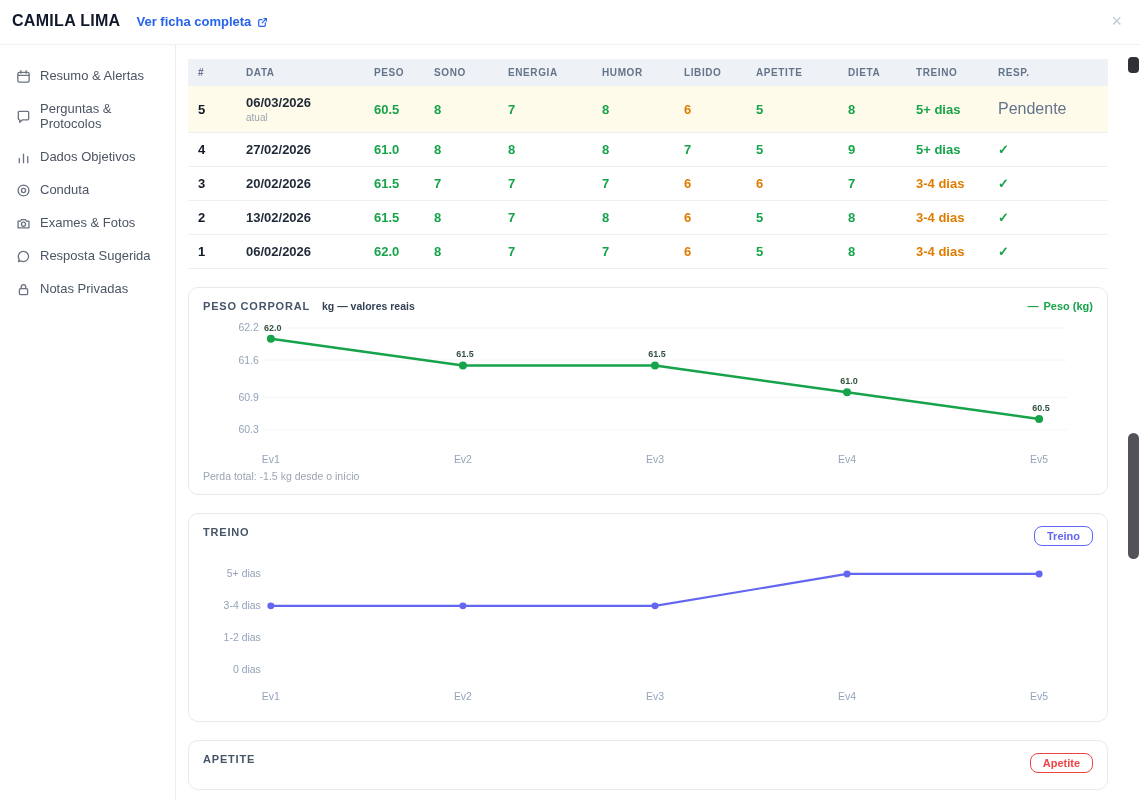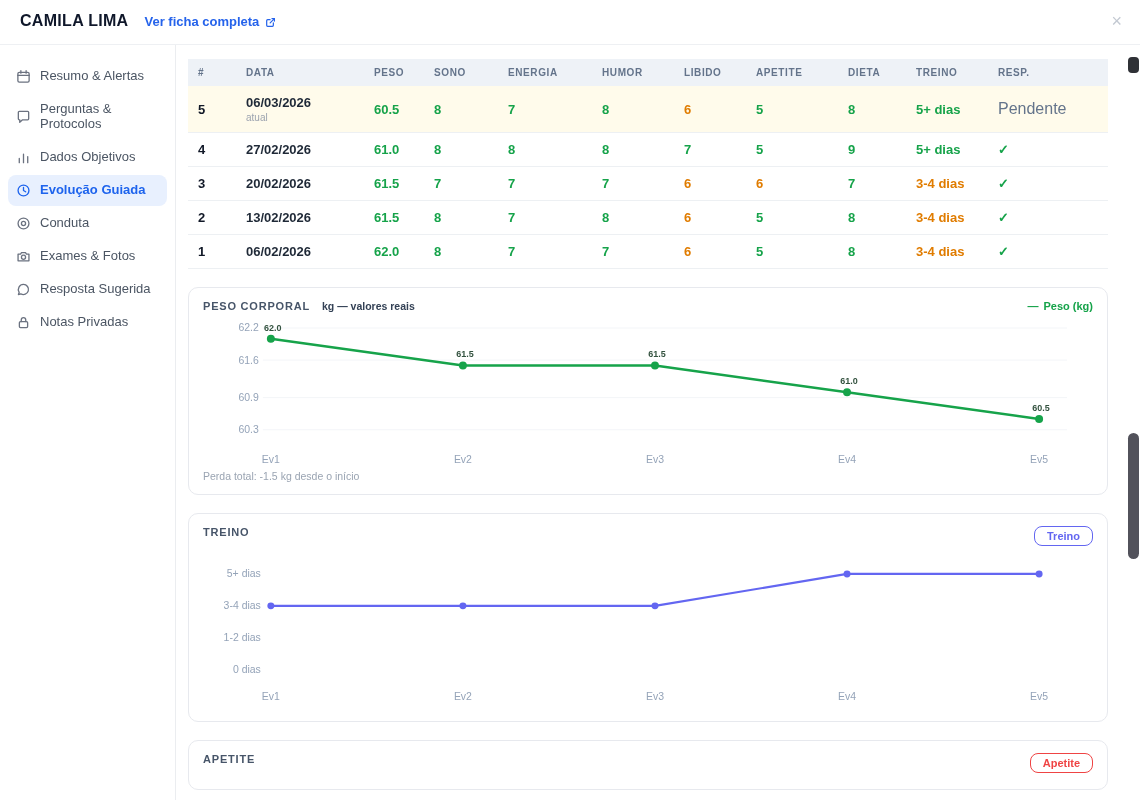--- a/index.html
+++ b/index.html
@@ -1,21 +1,21 @@
 <!DOCTYPE html>
 <html style="--positive: #16a34a; --warning: #e07c00; --accent: #2563eb; --purple: #6366f1; --red: #ef4444;"><head>
 <meta charset="utf-8">
 <style>
   *{margin:0;padding:0;box-sizing:border-box}
   html,body{width:1140px;height:800px;overflow:hidden;background:#fff;
     font-family:"Liberation Sans",sans-serif;color:#1f2937}
   .app{width:1140px;height:800px;display:flex;flex-direction:column;background:#fff}
 
   
-  header{padding:10px 20px 12px;border-bottom:1px solid #eef0f3;position:relative;background:#fff;flex:0 0 auto}
+  header{padding:10px 12px 12px;border-bottom:1px solid #eef0f3;position:relative;background:#fff;flex:0 0 auto}
   .hrow1{display:flex;align-items:center;gap:16px;height:22px}
   h1{font-size:16px;font-weight:800;color:#0f172a;letter-spacing:.3px}
   .link{display:inline-flex;align-items:flex-end;gap:5px;color:var(--accent,#2563eb);font-size:13px;font-weight:600;cursor:pointer;text-decoration:none}
   .link svg{display:block}
   .close{position:absolute;right:18px;top:12px;color:#c3c9d2;font-size:18px;line-height:1;cursor:pointer}
   .hrow2{display:flex;align-items:center;margin-top:9px}
   #badges{display:flex;gap:8px}
   .badge{padding:4px 12px;border-radius:999px;font-size:12px;font-weight:600;white-space:nowrap}
   .badge.green{background:#dcfce7;color:var(--positive,#16a34a)}
   .badge.gray{background:#f1f5f9;color:#64748b}
@@ -104,29 +104,20 @@
           </span>
           <span class="sb-label">Perguntas &amp; Protocolos</span>
         </div>
         <div class="sb-item">
           <span class="sb-ico">
             <svg width="15" height="15" viewBox="0 0 16 16" fill="none" stroke="currentColor" stroke-width="1.4" stroke-linecap="round" stroke-linejoin="round">
               <path d="M3.5 13.5V9M8 13.5V4.5M12.5 13.5V7"></path>
             </svg>
           </span>
           <span class="sb-label">Dados Objetivos</span>
-        </div>
-        <div class="sb-item active">
-          <span class="sb-ico">
-            <svg width="15" height="15" viewBox="0 0 16 16" fill="none" stroke="currentColor" stroke-width="1.4" stroke-linecap="round" stroke-linejoin="round">
-              <circle cx="8" cy="8" r="5.8"></circle>
-              <path d="M8 4.8V8l2.3 1.4"></path>
-            </svg>
-          </span>
-          <span class="sb-label">Evolução Guiada</span>
         </div>
         <div class="sb-item">
           <span class="sb-ico">
             <svg width="15" height="15" viewBox="0 0 16 16" fill="none" stroke="currentColor" stroke-width="1.4" stroke-linecap="round" stroke-linejoin="round">
               <circle cx="8" cy="8" r="5.8"></circle>
               <circle cx="8" cy="8" r="2.2"></circle>
             </svg>
           </span>
           <span class="sb-label">Conduta</span>
         </div>

